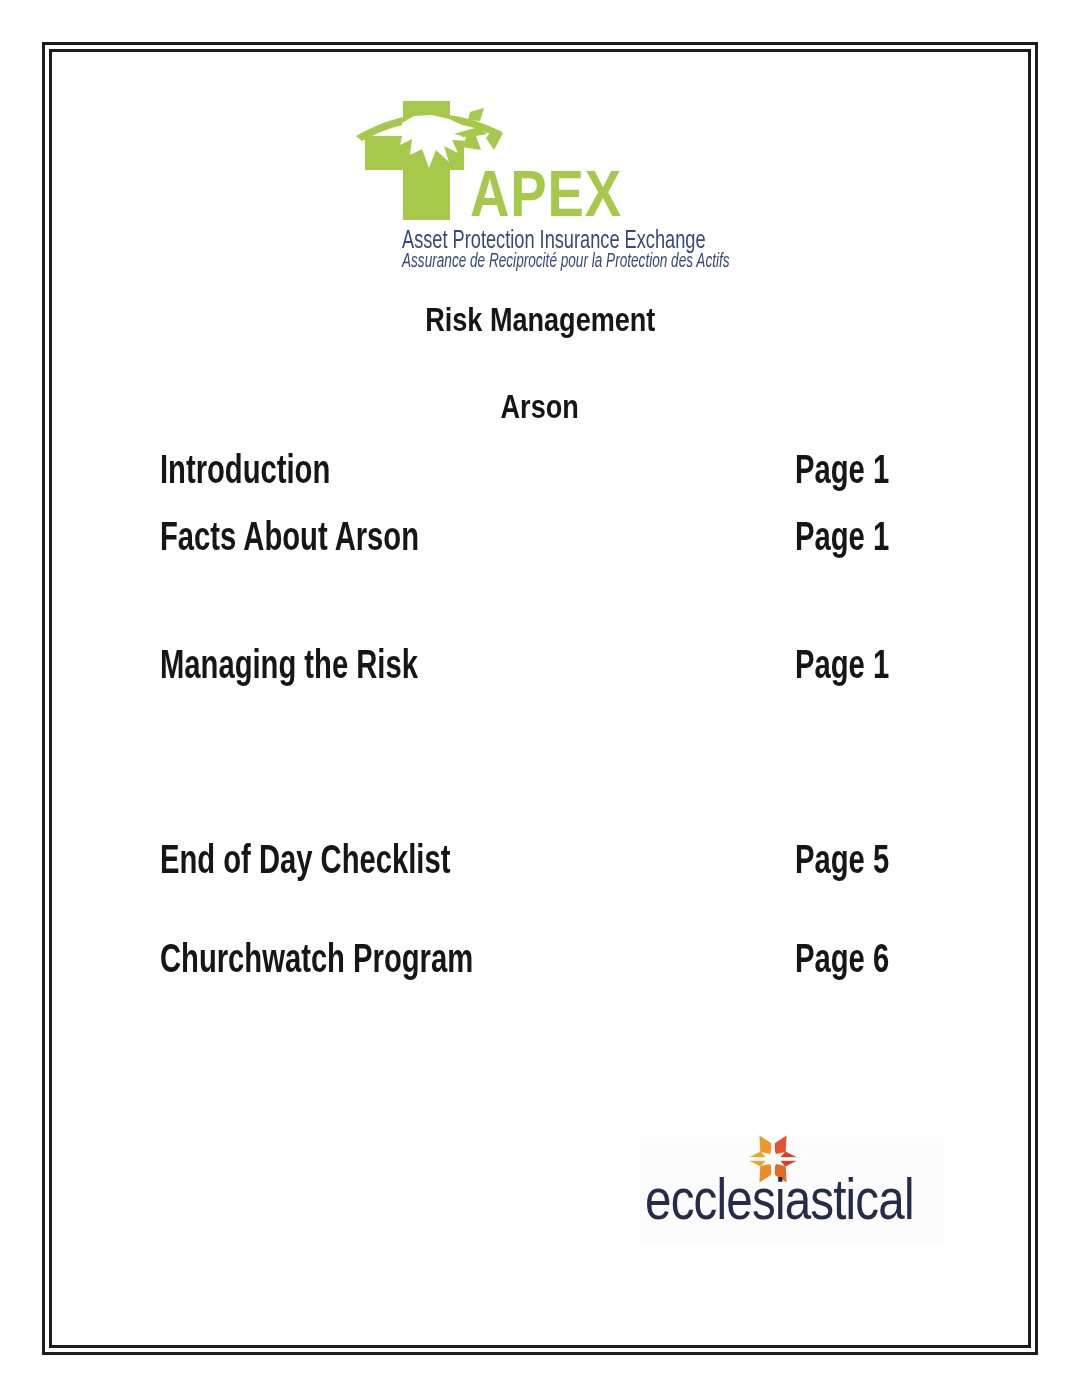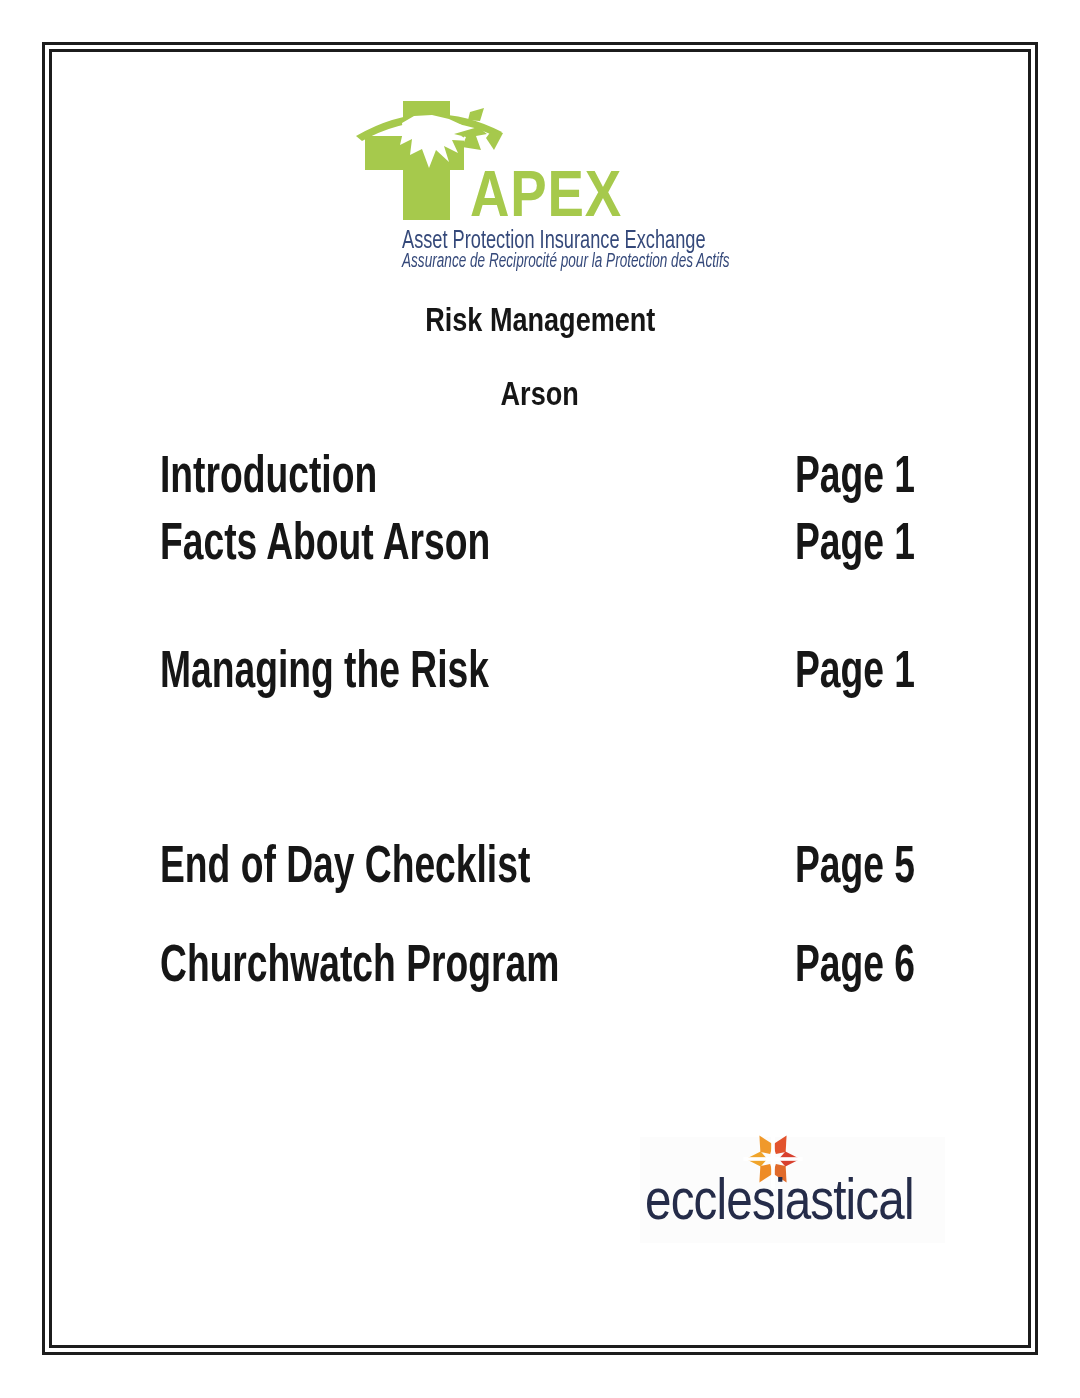--- a/index.html
+++ b/index.html
@@ -29,24 +29,24 @@
   }
   .apex-fr{
     left:402px;top:250px;font-size:20px;font-style:italic;color:#35497a;line-height:1;
     transform:scaleX(.68);transform-origin:left top;white-space:nowrap;
   }
   
   .title-main,.title-sub{
     left:0;width:1080px;text-align:center;font-weight:bold;font-size:33px;line-height:1;
   }
   .title-main{top:303px;}
-  .title-sub{top:377px;}
+  .title-sub{top:390px;}
   .title-main .c,.title-sub .c{display:inline-block;transform:scaleX(.82);transform-origin:center;white-space:nowrap;}
   
-  .toc-row{left:0;width:1080px;height:44px;font-size:51px;font-weight:bold;line-height:1;}
+  .toc-row{left:0;width:1080px;height:44px;font-size:40px;font-weight:bold;line-height:1;}
   .toc-title{position:absolute;left:160px;}
   .toc-page{position:absolute;left:795px;}
   
   .capri-box{left:158px;top:1082px;width:221px;height:148px;background:#f6f6f4;}
   .capri-text{
     position:absolute;left:18px;top:63px;font-size:45px;font-weight:bold;line-height:1;
     transform:scaleX(.70);transform-origin:left top;white-space:nowrap;
   }
   .capri-blue{color:#1e7aad;}
   .capri-green{color:#8cc63f;}

